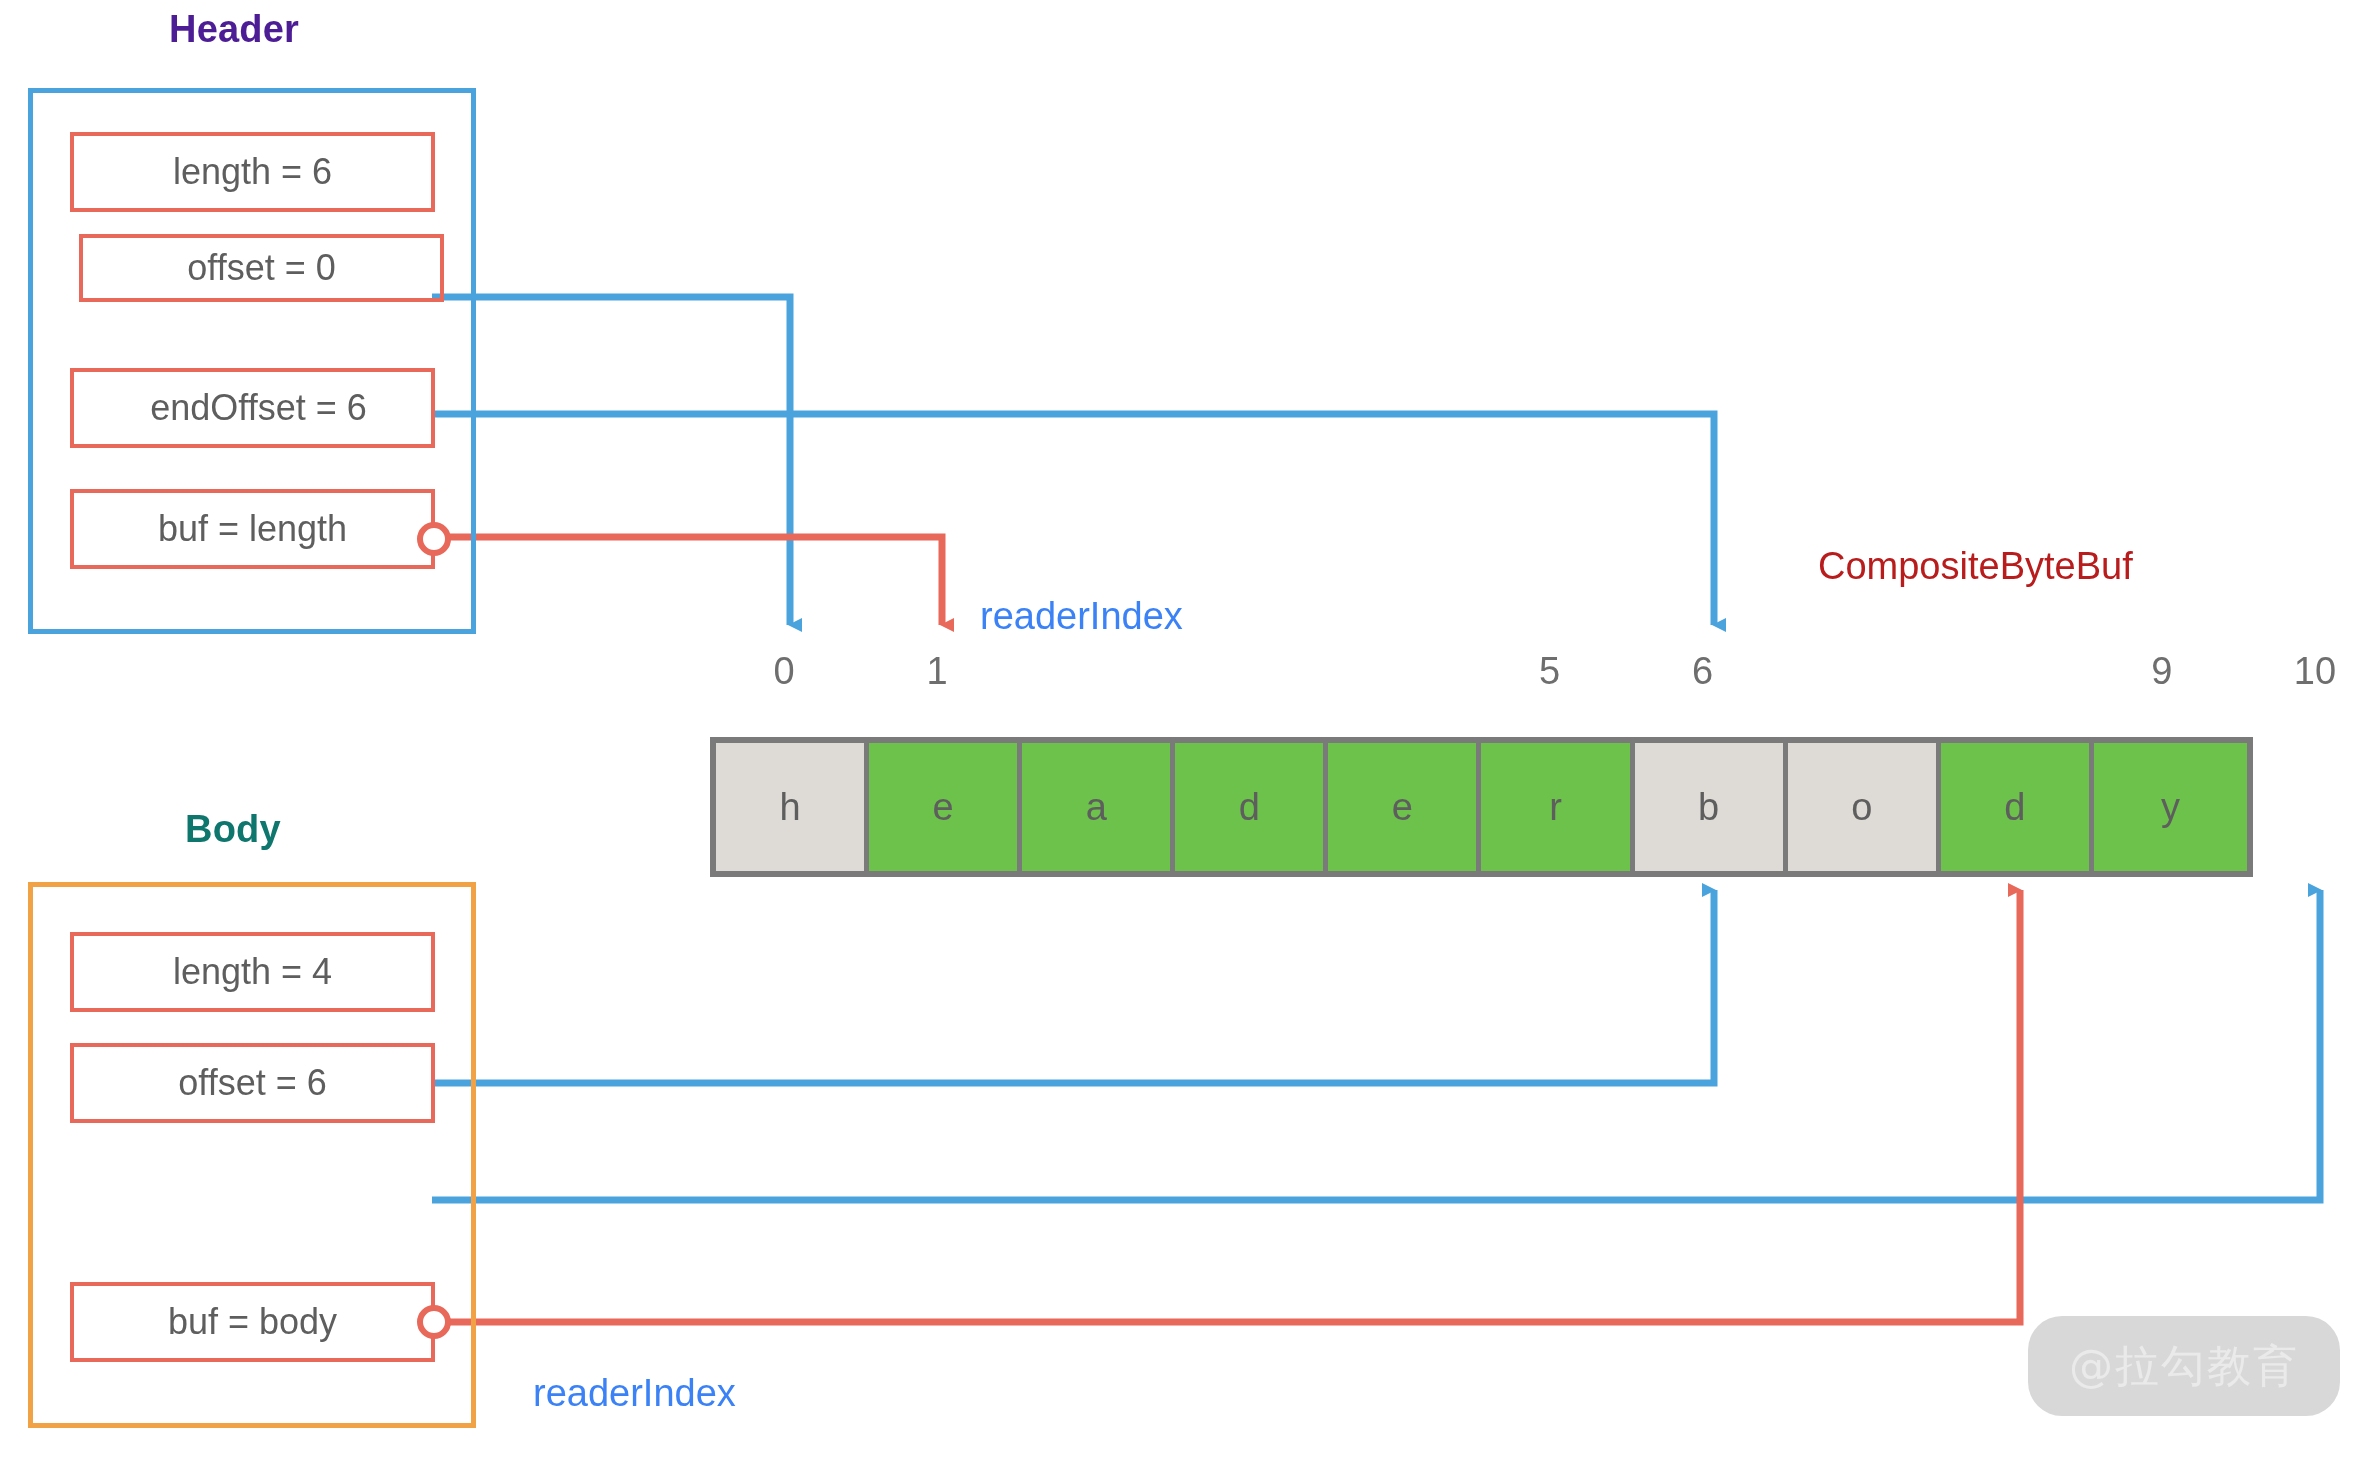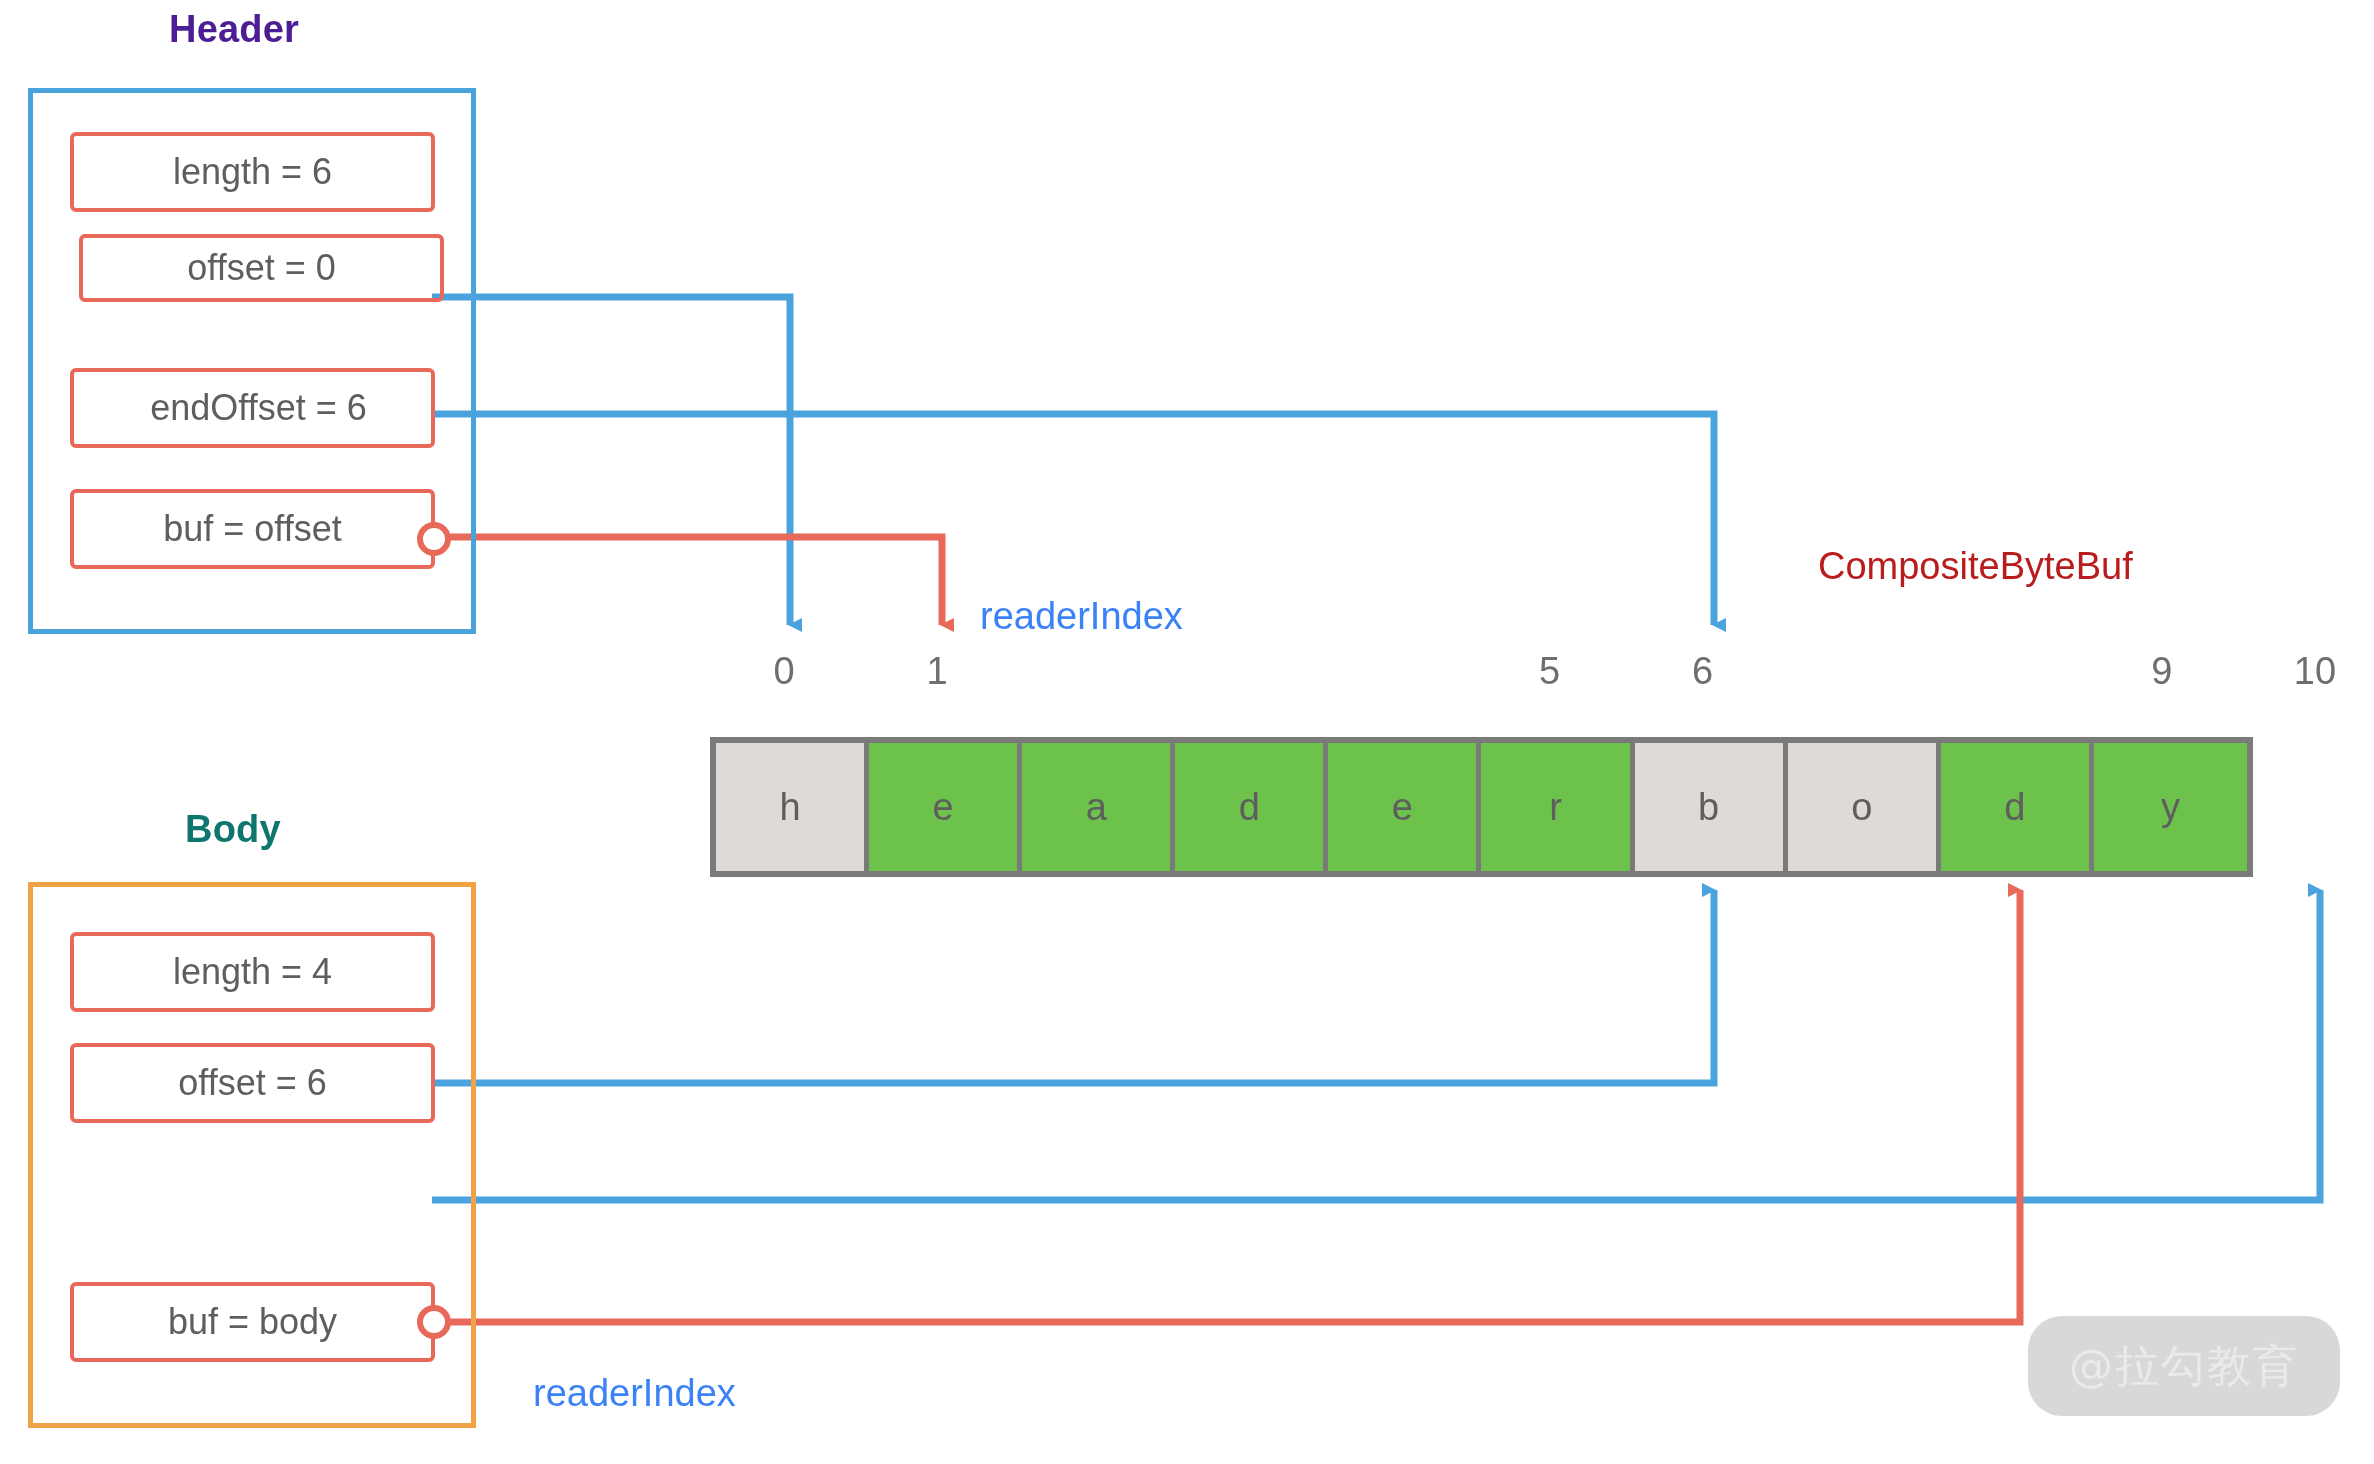--- a/index.html
+++ b/index.html
@@ -26,21 +26,21 @@
   }
   .panel{
     position:absolute;
     box-sizing:border-box;
     background:transparent;
   }
   .field{
     position:absolute;
     box-sizing:border-box;
     border:4px solid #E8685A;
-    border-radius:6px;
+    border-radius:0;
     display:flex;
     align-items:center;
     justify-content:center;
     color:#5e5e5e;
     font-size:36px;
     font-weight:400;
     white-space:nowrap;
   }
 
   
@@ -137,21 +137,21 @@
     <path d="M 440,1322 L 2020,1322 L 2020,890" fill="none" stroke="#E8685A" stroke-width="7" marker-end="url(#arrowUpRed)"></path>
   </svg>
 
   <div class="group-title" style="left:169px; top:8px; color:#4c1d95;">Header</div>
 
   <div class="panel" style="left:28px; top:88px; width:448px; height:546px; border:5px solid #4BA3DD;"></div>
 
   <div class="field" style="left:70px; top:132px;  width:365px; height:80px;">length = 6</div>
   <div class="field" style="left:70px; top:234px;  width:365px; height:68px;margin-left:9px;">offset = 0</div>
   <div class="field" style="left:70px; top:368px;  width:365px; height:80px;padding-left:12px;">endOffset = 6</div>
-  <div class="field" style="left:70px; top:489px;  width:365px; height:80px;">buf = offset</div>
+  <div class="field" style="left:70px; top:489px;  width:365px; height:80px;">buf = length</div>
 
   <svg class="abs" style="left:412px; top:517px; width:44px; height:44px;" viewBox="0 0 44 44" xmlns="http://www.w3.org/2000/svg">
     <circle cx="22" cy="22" r="14" fill="#ffffff" stroke="#E8685A" stroke-width="6"></circle>
   </svg>
 
   <div class="group-title" style="left:185px; top:808px; color:#0f766e;">Body</div>
 
   <div class="panel" style="left:28px; top:882px; width:448px; height:546px; border:5px solid #F0A244;"></div>
 
   <div class="field" style="left:70px; top:924px;  width:365px; height:80px;margin-top:8px;">length = 4</div>

